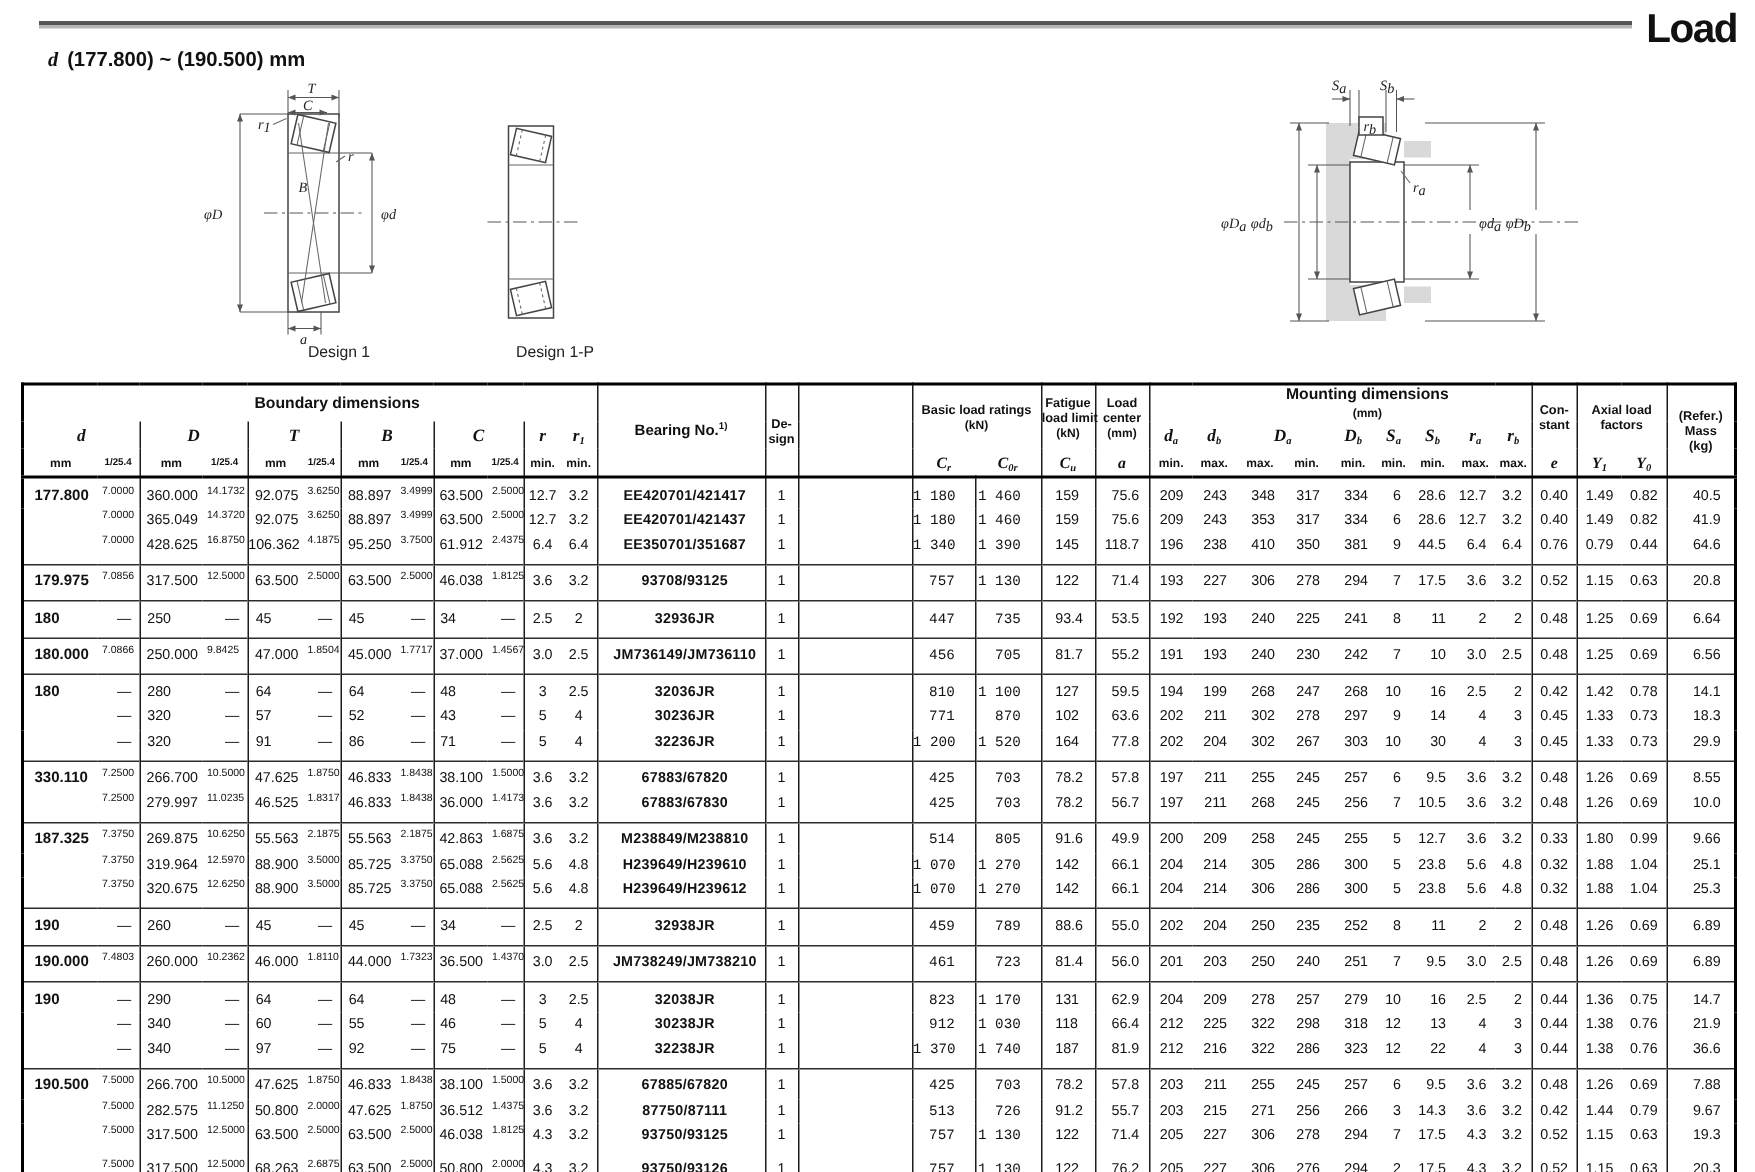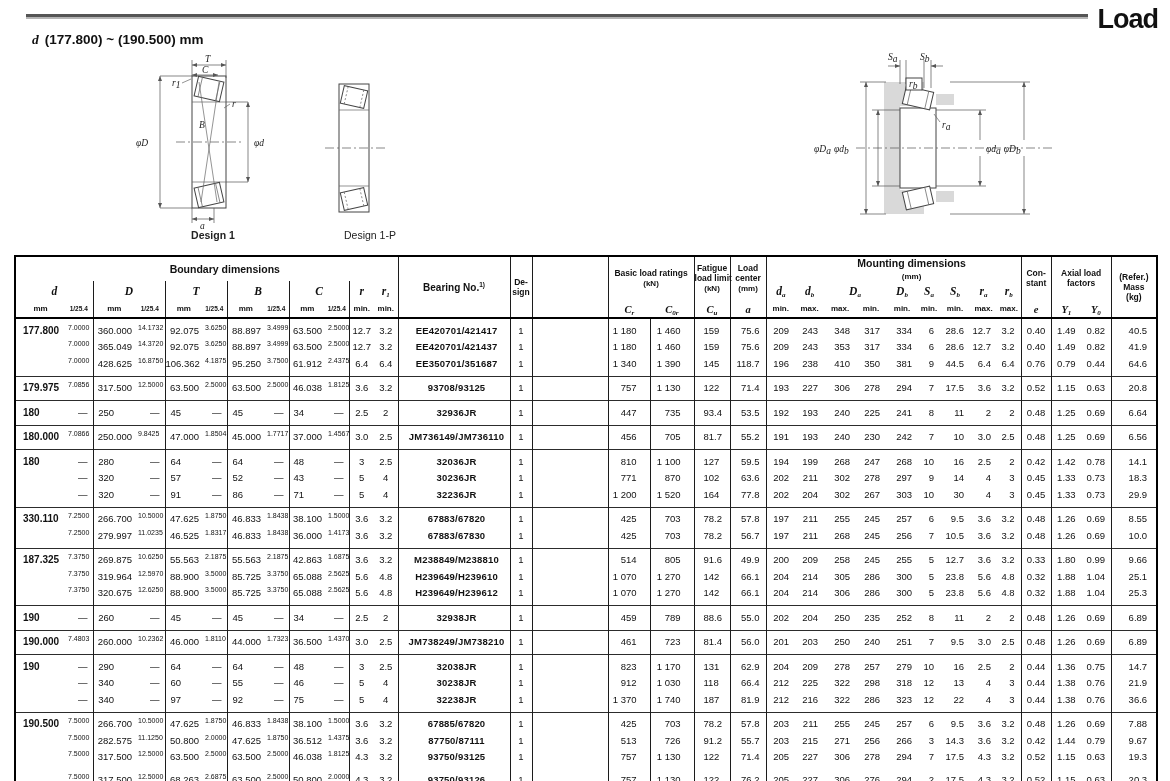--- a/index.html
+++ b/index.html
@@ -55,21 +55,21 @@
   tr.gap td{padding-top:8px;}
   td.dmm{text-align:left;padding-left:7px;font-weight:bold;font-size:10px;}
   td.mm{text-align:right;padding-right:3px;}
   td.mm.ipad{padding-right:21px;}
   td.inch{font-size:7px;text-align:left;padding-left:3px;}
   td.inch .raise{position:relative;top:-3px;}
   td.inch.dash{font-size:9.5px;text-align:right;padding-right:5px;}
   td.rr{text-align:center;}
   td.no{text-align:center;padding-left:5px;font-weight:bold;letter-spacing:.2px;}
   td.des{text-align:center;}
-  td.num{text-align:right;padding-right:13px;}
+  td.num{text-align:right;padding-right:13px;font-family:Liberation Mono, monospace;}
   td.cu{text-align:left;padding-left:9px;}
   td.acol{text-align:right;padding-right:6px;}
   td.mnt{text-align:right;padding-right:6px;}
   td.ctr{text-align:center;}
   td.mass{text-align:right;padding-right:9px;}
 </style>
 </head>
 <body>
 
 <div id="hdr">
@@ -131,21 +131,21 @@
     <path class="ah" d="M128,130 l-2,-5 h4 z"></path>
   <text class="dlab" x="134" y="94"><tspan>φd</tspan></text>
 
   <line class="dim" x1="72" y1="167" x2="94" y2="167"></line>
   <line class="dim" x1="72" y1="156" x2="72" y2="171"></line>
     <line class="dim" x1="94" y1="156" x2="94" y2="171"></line>
   <path class="ah" d="M72,167 l5,-2 v4 z"></path>
     <path class="ah" d="M94,167 l-5,-2 v4 z"></path>
   <text class="dlab" x="80" y="177"><tspan>a</tspan></text>
 </svg>
-<div class="cap" style="left:143px;width:140px;font-weight:bold;">Design 1</div>
+<div class="cap" style="left:156px;width:140px;">Design 1</div>
 
 <svg style="left:305px;top:72px" width="100" height="152" viewBox="0 0 100 152">
   <rect class="ln" x="34" y="12" width="30" height="128"></rect>
   <line class="thin" x1="34" y1="38" x2="64" y2="38"></line>
   <line class="thin" x1="34" y1="114" x2="64" y2="114"></line>
   <g transform="rotate(13 49 25)">
       <rect class="ln" x="37" y="16" width="24" height="18"></rect>
     <line class="thin" x1="41" y1="16" x2="41" y2="34" stroke-dasharray="2 2"></line>
       <line class="thin" x1="57" y1="16" x2="57" y2="34" stroke-dasharray="2 2"></line>
     </g>

